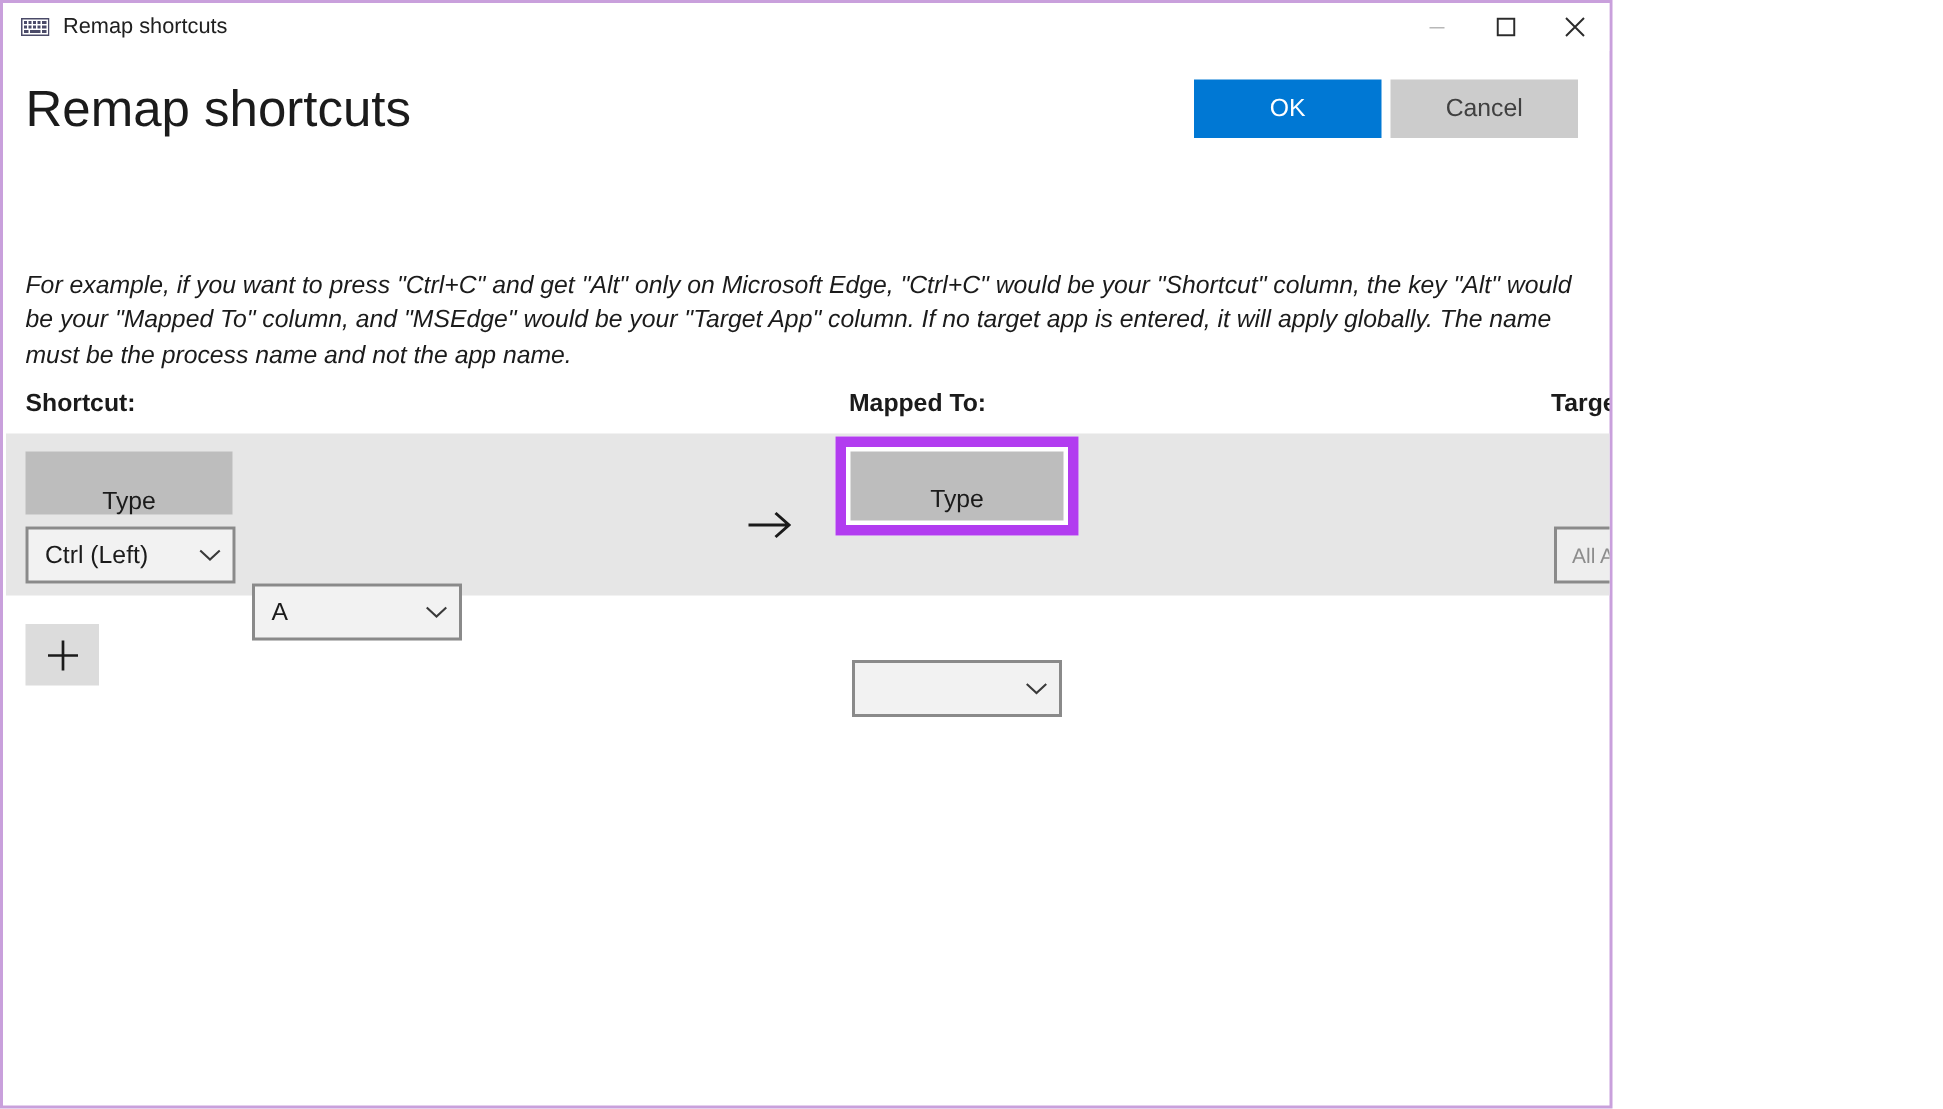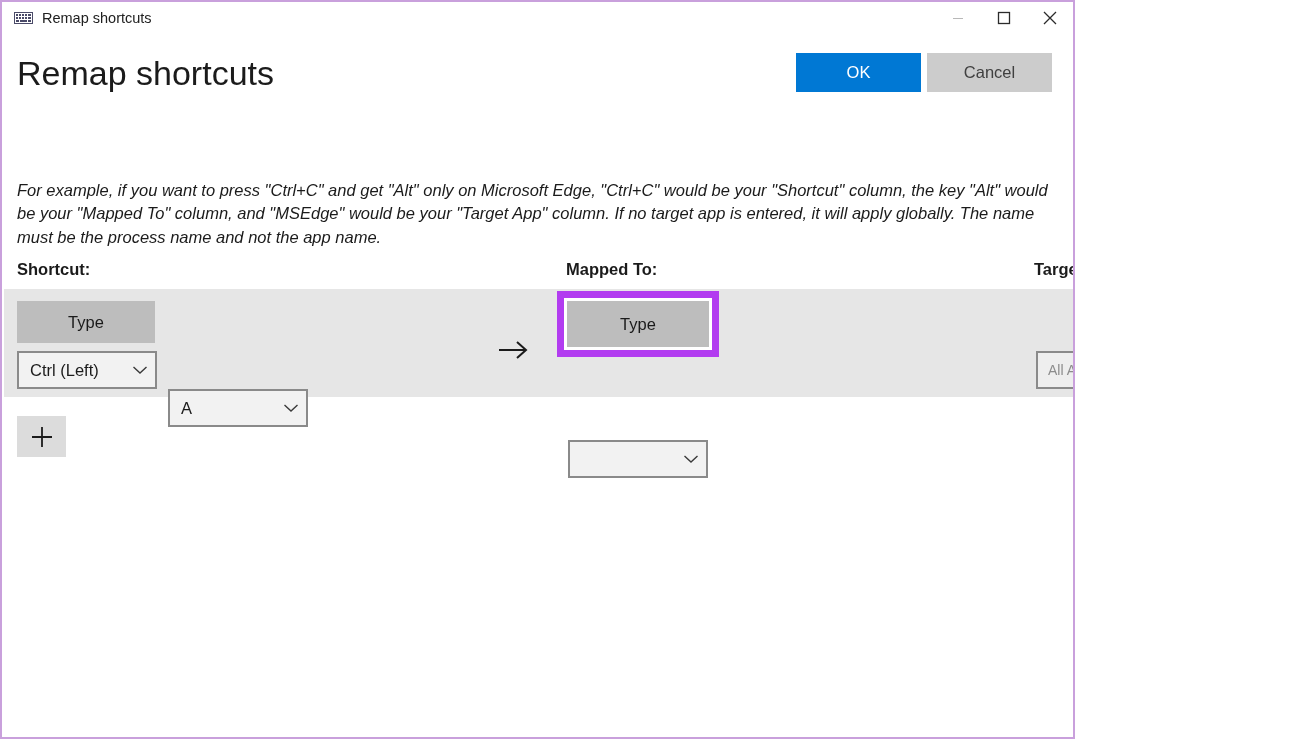--- a/index.html
+++ b/index.html
@@ -172,21 +172,21 @@
   .type-btn {
     width: 138px;
     height: 42px;
     background: #bdbdbd;
     border: 0;
     font-family: "Liberation Sans", sans-serif;
     font-size: 16.5px;
     color: #1b1b1b;
     text-align: center;
     line-height: 42px;
-    padding: 0;
+    padding: 12px;
     cursor: default;
     box-sizing: border-box;
   }
 
   .combo {
     position: relative;
     box-sizing: border-box;
     background: #f2f2f2;
     border: 2px solid #8a8a8a;
     height: 38px;

